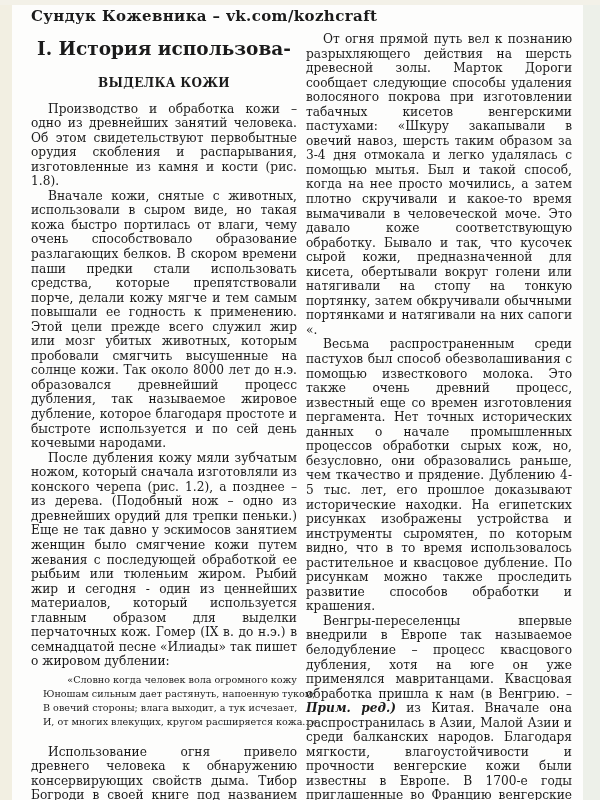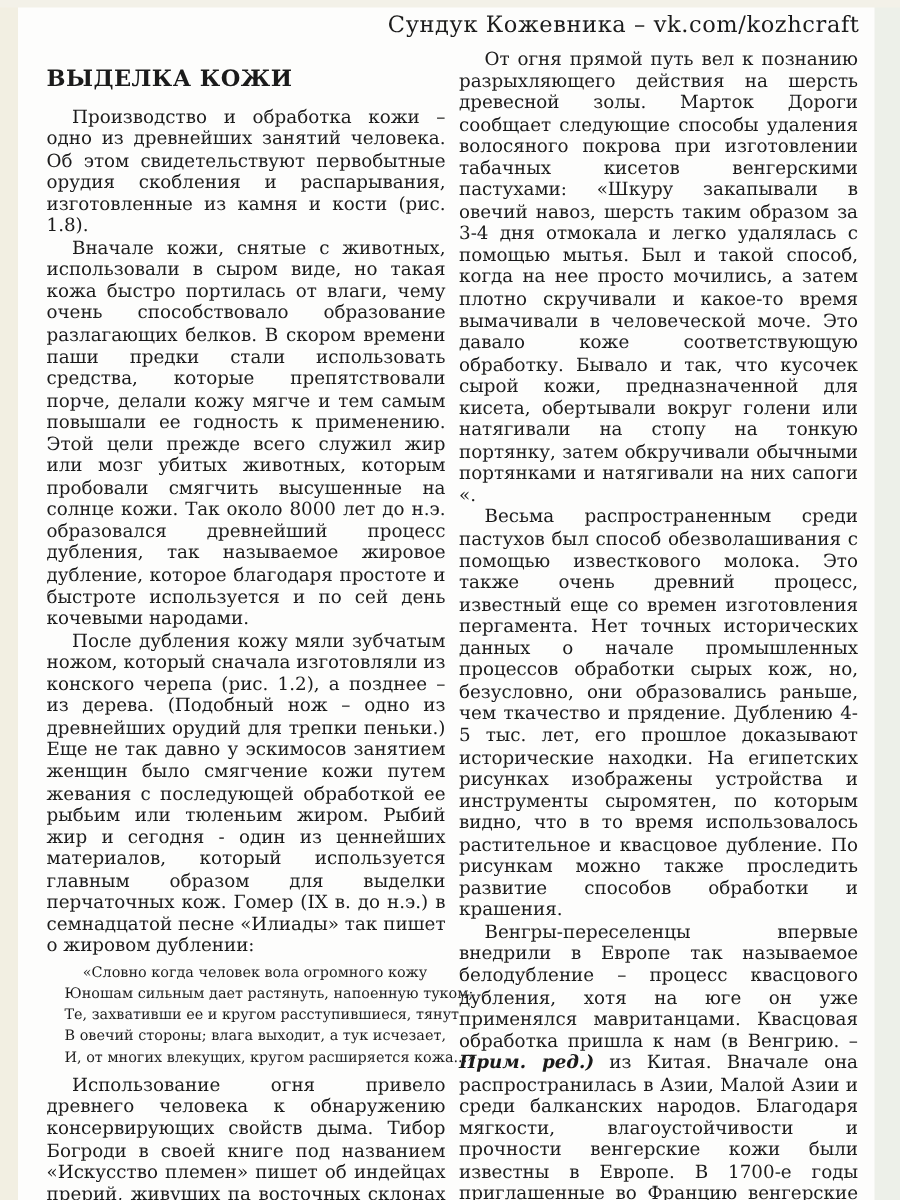--- a/index.html
+++ b/index.html
@@ -12,84 +12,85 @@
     overflow: hidden;
     font-family: "DejaVu Serif", serif;
     color: #1b1b1b;
   }
   .edge { position: absolute; }
   .edge-left  { left: 0; top: 0; width: 12px; height: 800px; background: #f2efe2; }
   .edge-top   { left: 0; top: 0; width: 600px; height: 5px;  background: #f3f1e8; }
   .edge-right { right: 0; top: 0; width: 17px; height: 800px; background: #edf0e9; }
   .content { position: absolute; left: 31px; top: 7px; width: 542px; }
   .page-header {
-    text-align: right;
+    text-align: left;
     font-size: 15px;
     letter-spacing: 0.4px;
     margin: 0 0 7px 0;
     white-space: nowrap;
+    font-weight: bold;
   }
   .columns { display: flex; gap: 9px; }
   .col {
     width: 266px;
     min-width: 266px;
     text-align: justify;
     font-size: 12.2px;
     line-height: 14.55px;
   }
   .chapter-title {
     font-size: 18.5px;
     line-height: 29px;
     text-align: center;
     font-weight: bold;
     margin: 2px 0 0 0;
   }
   .chapter-title span { display: block; }
   .section-heading {
-    font-size: 15px;
-    text-align: left;
+    font-size: 12px;
+    text-align: center;
     font-weight: bold;
     margin: 13px 0 11px 0;
     letter-spacing: 0.3px;
   }
   p { margin: 0; text-indent: 17px; }
   .verse {
     font-size: 9.6px;
     line-height: 14.2px;
-    margin: 4px 0 3px 12px;
-    text-align: center;
+    margin: 4px 0 15px 12px;
+    text-align: right;
   }
   .verse div { white-space: nowrap; }
   .italic { font-style: italic; font-weight: bold; }
 </style>
 </head>
 <body>
 
 <div class="page">
   <div class="edge edge-left"></div>
   <div class="edge edge-right"></div>
   <div class="edge edge-top"></div>
 
   <div class="content">
 
     <div class="page-header">Сундук Кожевника – vk.com/kozhcraft</div>
 
     <div class="columns">
 
       <div class="col">
         <h1 class="chapter-title">
+          <span>I. История использова-</span>
         </h1>
         <h2 class="section-heading">ВЫДЕЛКА КОЖИ</h2>
         <p>Производство и обработка кожи – одно из древнейших занятий человека. Об этом свидетельствуют первобытные орудия скобления и распарывания, изготовленные из камня и кости (рис. 1.8).</p>
         <p>Вначале кожи, снятые с животных, использовали в сыром виде, но такая кожа быстро портилась от влаги, чему очень способствовало образование разлагающих белков. В скором времени паши предки стали использовать средства, которые препятствовали порче, делали кожу мягче и тем самым повышали ее годность к применению. Этой цели прежде всего служил жир или мозг убитых животных, которым пробовали смягчить высушенные на солнце кожи. Так около 8000 лет до н.э. образовался древнейший процесс дубления, так называемое жировое дубление, которое благодаря простоте и быстроте используется и по сей день кочевыми народами.</p>
         <p>После дубления кожу мяли зубчатым ножом, который сначала изготовляли из конского черепа (рис. 1.2), а позднее – из дерева. (Подобный нож – одно из древнейших орудий для трепки пеньки.) Еще не так давно у эскимосов занятием женщин было смягчение кожи путем жевания с последующей обработкой ее рыбьим или тюленьим жиром. Рыбий жир и сегодня - один из ценнейших материалов, который используется главным образом для выделки перчаточных кож. Гомер (IX в. до н.э.) в семнадцатой песне «Илиады» так пишет о жировом дублении:</p>
         <div class="verse">
           <div>«Словно когда человек вола огромного кожу</div>
           <div>Юношам сильным дает растянуть, напоенную туком;</div>
-          <div>Те, захвативши ее и кругом расступившиеся, тянут</div>
           <div>В овечий стороны; влага выходит, а тук исчезает,</div>
           <div>И, от многих влекущих, кругом расширяется кожа...»</div>
         </div>
         <p>Использование огня привело древнего человека к обнаружению консервирующих свойств дыма. Тибор Богроди в своей книге под названием «Искусство племен» пишет об индейцах прерий, живущих па восточных склонах Скалистых гор: «Для получения мягкой кожи, используемой при изготовлении одежды, в лицевую поверхность шкуры втирали смесь из яиц, рубленой печени, мозга и жира. Кожу сушили, затем мыли в теплой воде. После сушки размягчали, растирая на камне или бревне. Темнокожие индейцы после выделки кожу коптили, одежда из такой кожи не затвердевала под воздействием дождя и снега, а запахом отпугивала москитов».</p>
       </div>
 
       <div class="col">
         <p>От огня прямой путь вел к познанию разрыхляющего действия на шерсть древесной золы. Марток Дороги сообщает следующие способы удаления волосяного покрова при изготовлении табачных кисетов венгерскими пастухами: «Шкуру закапывали в овечий навоз, шерсть таким образом за 3-4 дня отмокала и легко удалялась с помощью мытья. Был и такой способ, когда на нее просто мочились, а затем плотно скручивали и какое-то время вымачивали в человеческой моче. Это давало коже соответствующую обработку. Бывало и так, что кусочек сырой кожи, предназначенной для кисета, обертывали вокруг голени или натягивали на стопу на тонкую портянку, затем обкручивали обычными портянками и натягивали на них сапоги «.</p>
         <p>Весьма распространенным среди пастухов был способ обезволашивания с помощью известкового молока. Это также очень древний процесс, известный еще со времен изготовления пергамента. Нет точных исторических данных о начале промышленных процессов обработки сырых кож, но, безусловно, они образовались раньше, чем ткачество и прядение. Дублению 4-5 тыс. лет, его прошлое доказывают исторические находки. На египетских рисунках изображены устройства и инструменты сыромятен, по которым видно, что в то время использовалось растительное и квасцовое дубление. По рисункам можно также проследить развитие способов обработки и крашения.</p>
         <p><span>Венгры-переселенцы впервые внедрили в Европе так называемое белодубление – процесс квасцового дубления, хотя на юге он уже применялся мавританцами. Квасцовая обработка пришла к нам (в Венгрию. – </span><span class="italic">Прим. ред.)</span><span> из Китая. Вначале она распространилась в Азии, Малой Азии и среди балканских народов. Благодаря мягкости, влагоустойчивости и прочности венгерские кожи были известны в Европе. В 1700-е годы приглашенные во Францию венгерские дубильщики внедрили квасцовое дубление, которое и по сей день известно как венгерское дубление. На его основе позднее возникло известное французское лайковое дубление.</span></p>

